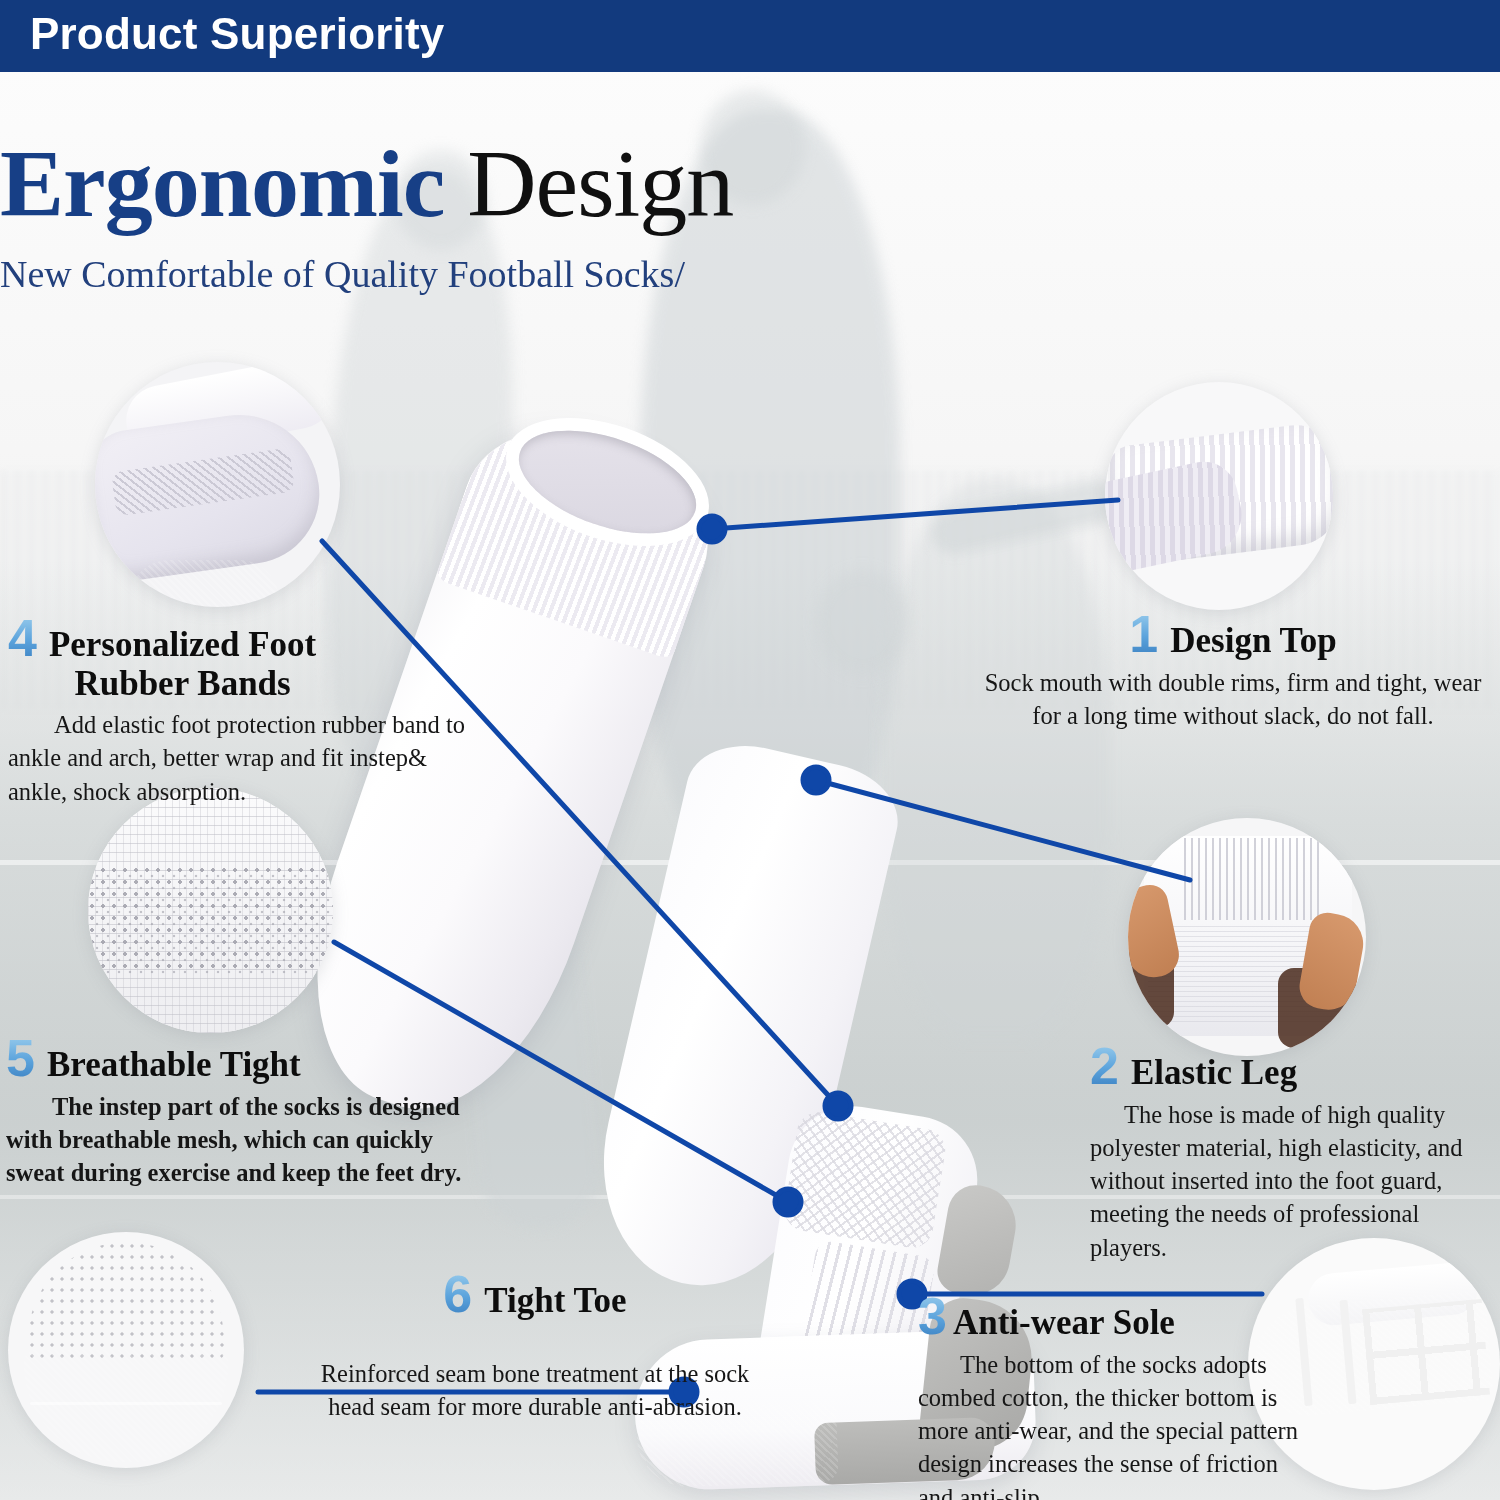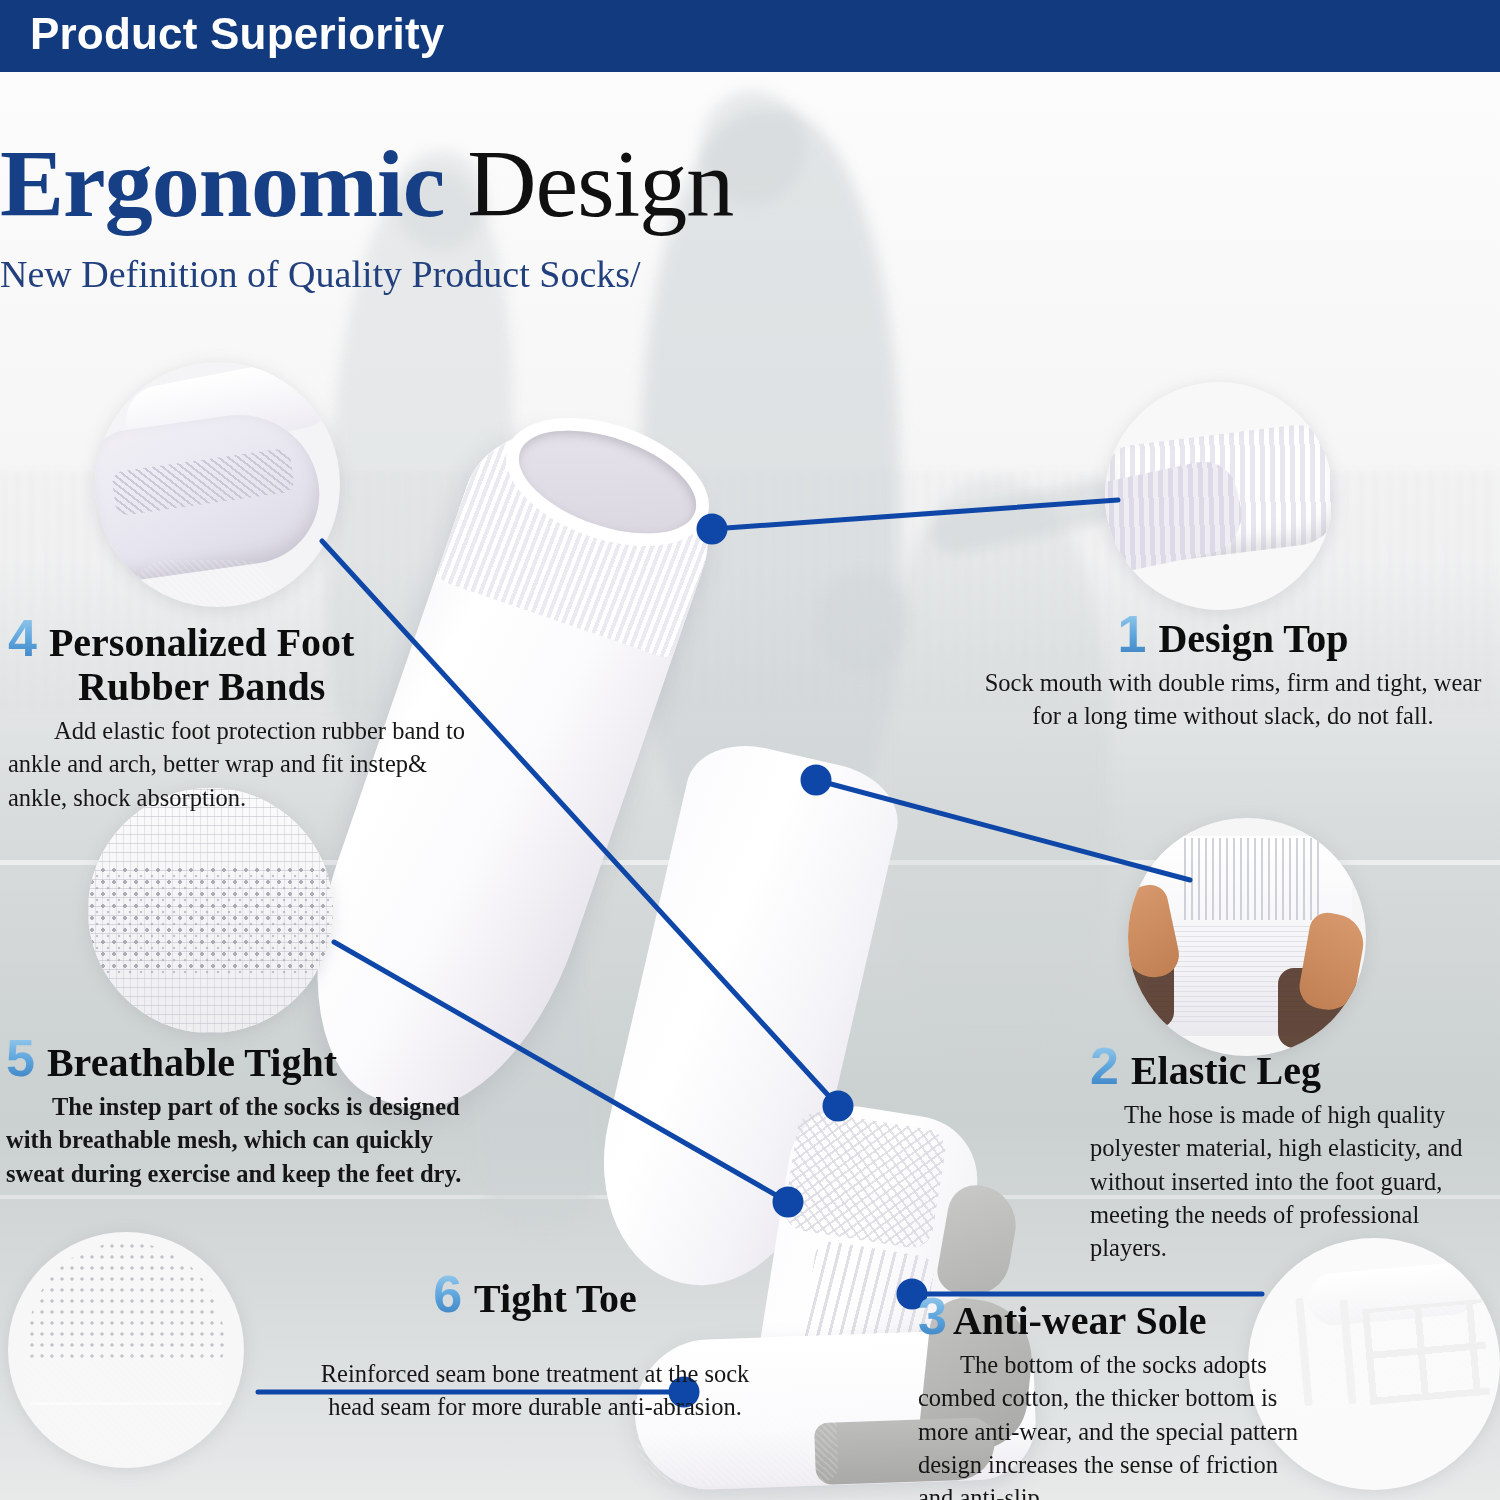--- a/index.html
+++ b/index.html
@@ -172,21 +172,21 @@
 
   
   svg.links{position:absolute;left:0;top:0;width:1500px;height:1500px;pointer-events:none;}
 
   
   .feat{position:absolute;}
   .feat .head{display:flex;align-items:baseline;gap:12px;}
   .feat .num{font-family:"Liberation Sans",sans-serif;font-weight:700;font-size:52px;line-height:1;
     background:linear-gradient(180deg,#9fd0ee 0%,#5ba3dc 55%,#3a7fc0 100%);
     -webkit-background-clip:text;background-clip:text;color:transparent;}
-  .feat .title{font-family:"Liberation Serif",serif;font-weight:700;font-size:40px;color:#0d0d0d;line-height:1.1;}
+  .feat .title{font-family:"Liberation Serif",serif;font-weight:700;font-size:35px;color:#0d0d0d;line-height:1.1;}
   .feat .title .l2{display:block;}
   .feat .body{margin-top:5px;font-family:"Liberation Serif",serif;font-size:24.5px;line-height:1.36;color:#161616;}
 
   
   #feat4{left:8px;top:612px;width:470px;}
   #feat4 .head{justify-content:flex-start;}
   #feat4 .title{text-align:center;}
   #feat4 .body{text-indent:46px;}
 
   #feat5{left:6px;top:1032px;width:480px;}
@@ -229,21 +229,21 @@
 
   <div class="header-bar"></div>
   <div class="header-title">Product Superiority</div>
 
   <div class="hero">
     <h1>
       <span class="blue">Ergonomic</span>
       <span class="black">Design</span>
     </h1>
     <div class="sub">
-      <div>New Definition of Quality Product Socks/</div>
+      <div>New Comfortable of Quality Football Socks/</div>
     </div>
   </div>
 
   <div class="sock">
     <div class="leg"></div>
     <div class="cuff"></div>
     <div class="opening"></div>
     <div class="shin"></div>
     <div class="ankle"></div>
     <div class="mesh-patch"></div>

